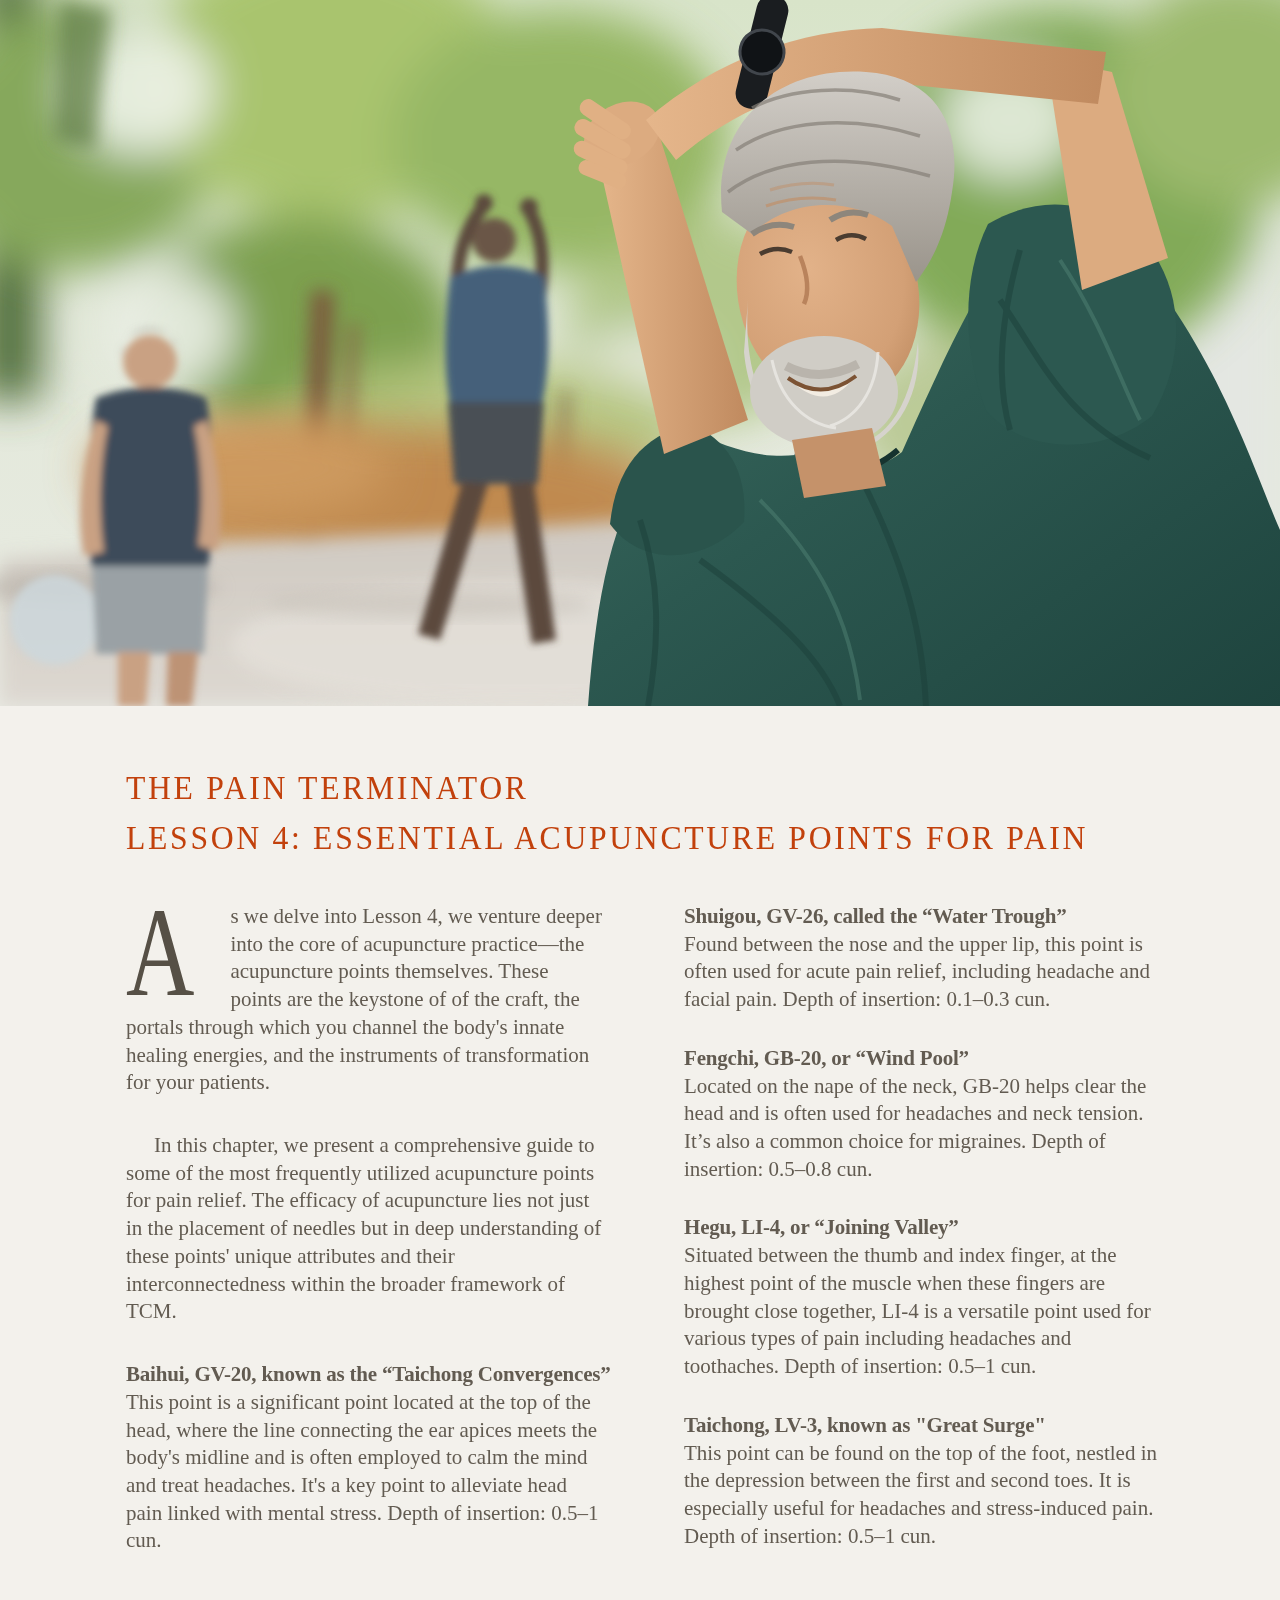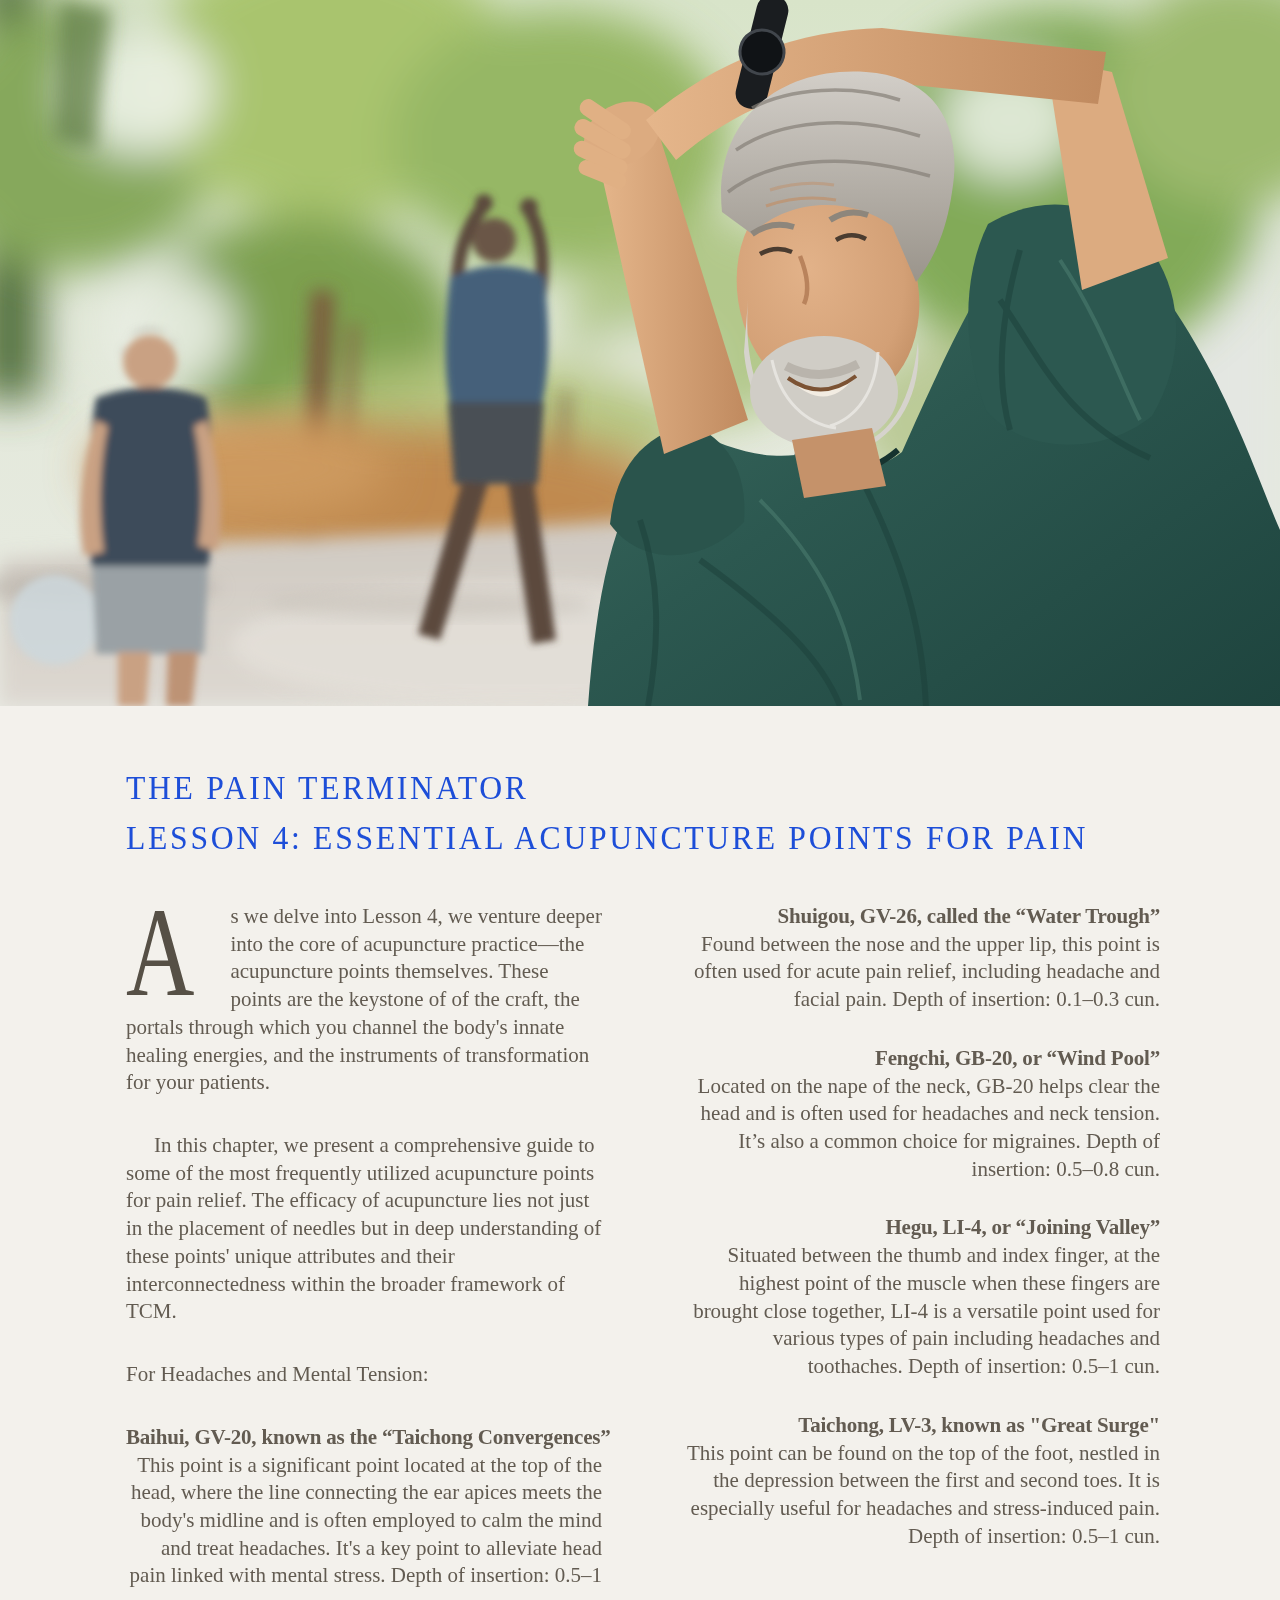--- a/index.html
+++ b/index.html
@@ -18,21 +18,21 @@
     background:#dfe6d8;
   }
   .hero svg{display:block;width:1280px;height:706px;}
   .content{
     position:relative;
     padding:57px 120px 0 126px;
   }
   .title{
     margin:0 0 40px 0;
     font-weight:400;
-    color:#1d4ed8;
+    color:#c2410c;
   }
   .title-line{
     display:block;
     font-size:33px;
     line-height:50px;
     letter-spacing:.085em;
     transform:scaleX(.96);
     transform-origin:left center;
     white-space:nowrap;
   }
@@ -41,21 +41,21 @@
     gap:82px;
   }
   .col{flex:1 1 0; min-width:0;}
   .col p{
     margin:0 0 35px 0;
     font-size:21px;
     line-height:1.32;
     color:#625b51;
   }
   .point{margin:0 0 31px 0;}
-  .point p{margin:0;text-align:right;}
+  .point p{margin:0;}
   .pt-head{
     font-weight:700;
     color:#4e473f;
     letter-spacing:-.2px;
     white-space:nowrap;
   }
   .dropcap{
     float:left;
     font-size:128px;
     line-height:86px;
@@ -268,21 +268,20 @@
       <span class="title-line">LESSON 4: ESSENTIAL ACUPUNCTURE POINTS FOR PAIN</span>
     </h1>
 
     <div class="columns">
 
       <div class="col">
         <p class="intro"><span class="dropcap">A</span><span>s we delve into Lesson 4, we venture deeper into the core of acupuncture practice—the acupuncture points themselves.  These points are the keystone of of the craft, the portals through which you channel the body's innate healing energies, and the instruments of transformation for your patients.</span></p>
 
         <p class="indent">In this chapter, we present a comprehensive guide to some of the most frequently utilized acupuncture points for pain relief. The efficacy of acupuncture lies not just in the placement of needles but in deep understanding of these points' unique attributes and their interconnectedness within the broader framework of TCM.</p>
 
-        <p class="section-label">For Headaches and Mental Tension:</p>
 
         <div class="point">
           <p class="pt-head">Baihui, GV-20, known as the “Taichong Convergences”</p>
           <p>This point is a significant point located at the top of the head, where the line connecting the ear apices meets the body's midline and is often employed to calm the mind and treat headaches. It's a key point to alleviate head pain linked with mental stress. Depth of insertion: 0.5–1 cun.</p>
         </div>
       </div>
 
       <div class="col">
         <div class="point">
           <p class="pt-head">Shuigou, GV-26, called the “Water Trough”</p>

